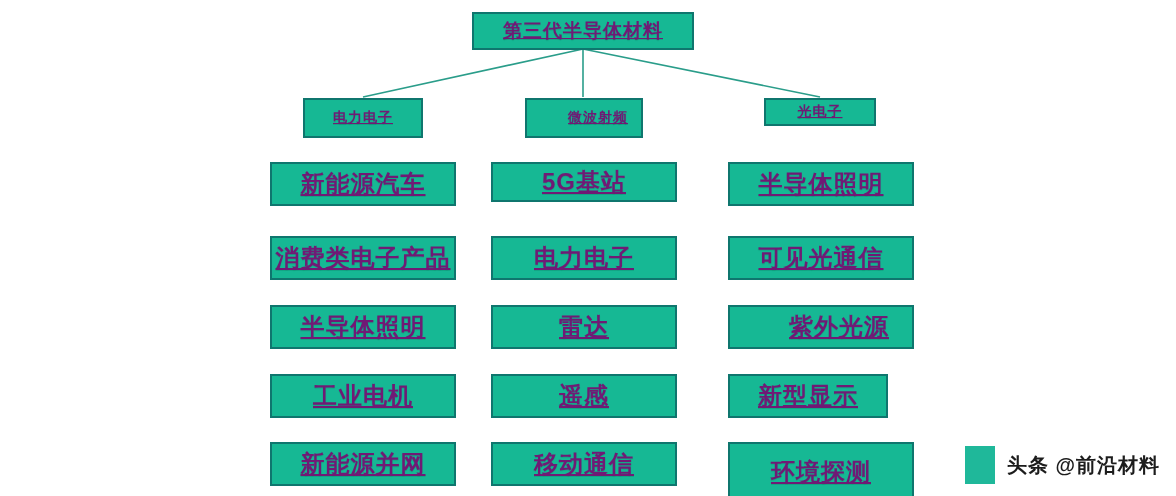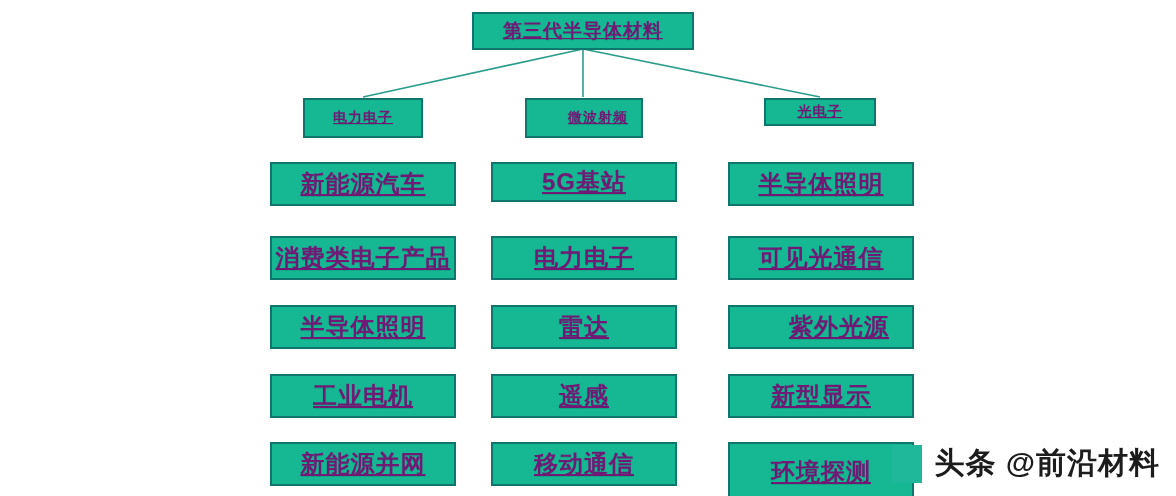--- a/index.html
+++ b/index.html
@@ -57,21 +57,21 @@
     align-items: center;
     gap: 12px;
   }
   #watermark .wm-block {
     width: 30px;
     height: 38px;
     background: #1fb89a;
     display: block;
   }
   #watermark .wm-text {
-    font-size: 30px;
+    font-size: 20px;
     font-weight: bold;
     color: #1c1c1c;
     letter-spacing: 1px;
     white-space: nowrap;
   }
 </style>
 </head>
 <body>
 
 <div id="canvas">
@@ -132,21 +132,21 @@
 
   <div class="node leaf" style="left:728px; top:162px; width:186px; height:44px;">
     <span>半导体照明</span>
   </div>
   <div class="node leaf" style="left:728px; top:236px; width:186px; height:44px;">
     <span>可见光通信</span>
   </div>
   <div class="node leaf" style="left:728px; top:305px; width:186px; height:44px;padding-left:36px;">
     <span>紫外光源</span>
   </div>
-  <div class="node leaf" style="left:728px; top:374px; width:186px; height:44px;">
+  <div class="node leaf" style="left:728px; top:374px; width:160px; height:44px;">
     <span>新型显示</span>
   </div>
   <div class="node leaf" style="left:728px; top:442px; width:186px; height:59px;">
     <span>环境探测</span>
   </div>
 
   <div id="watermark">
     <span class="wm-block"></span>
     <span class="wm-text">头条 @前沿材料</span>
   </div>

